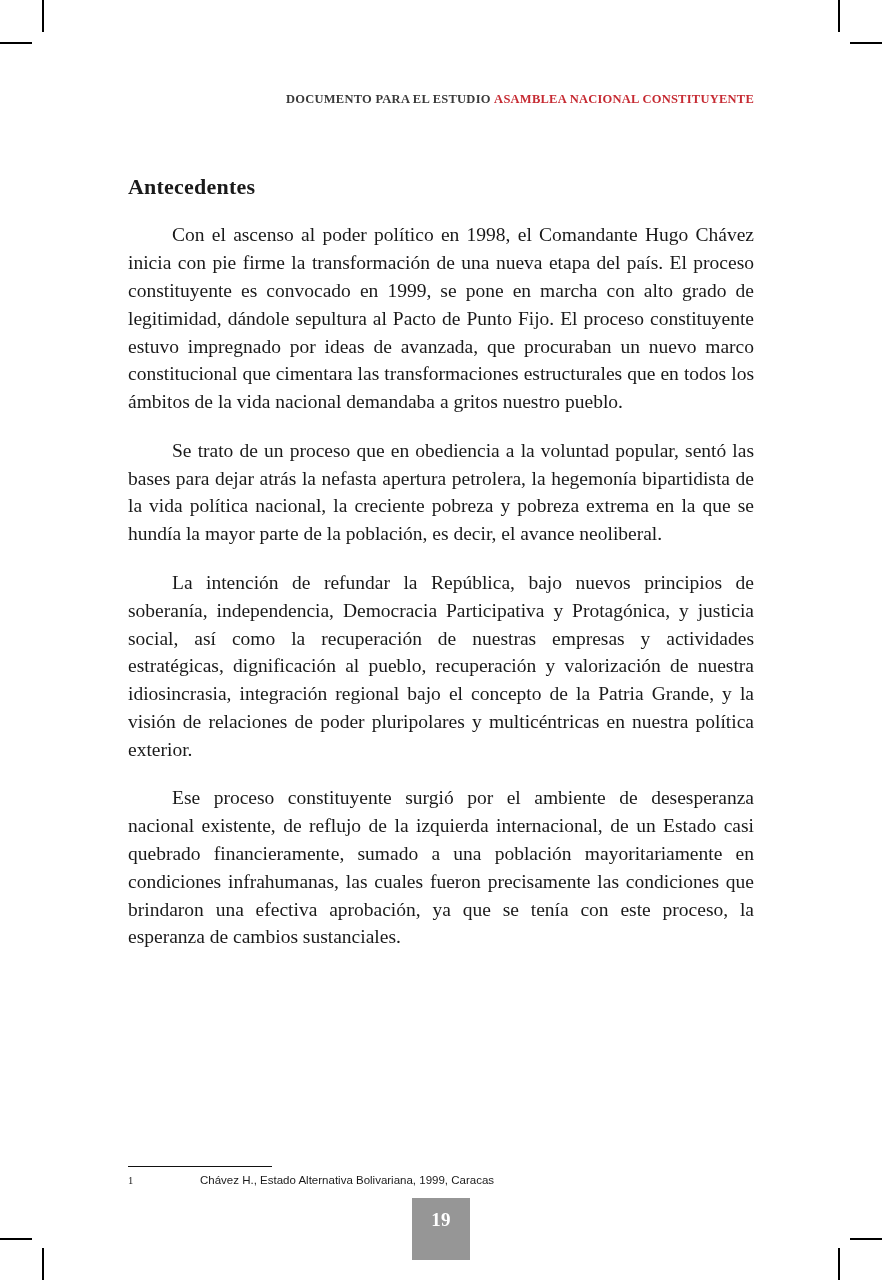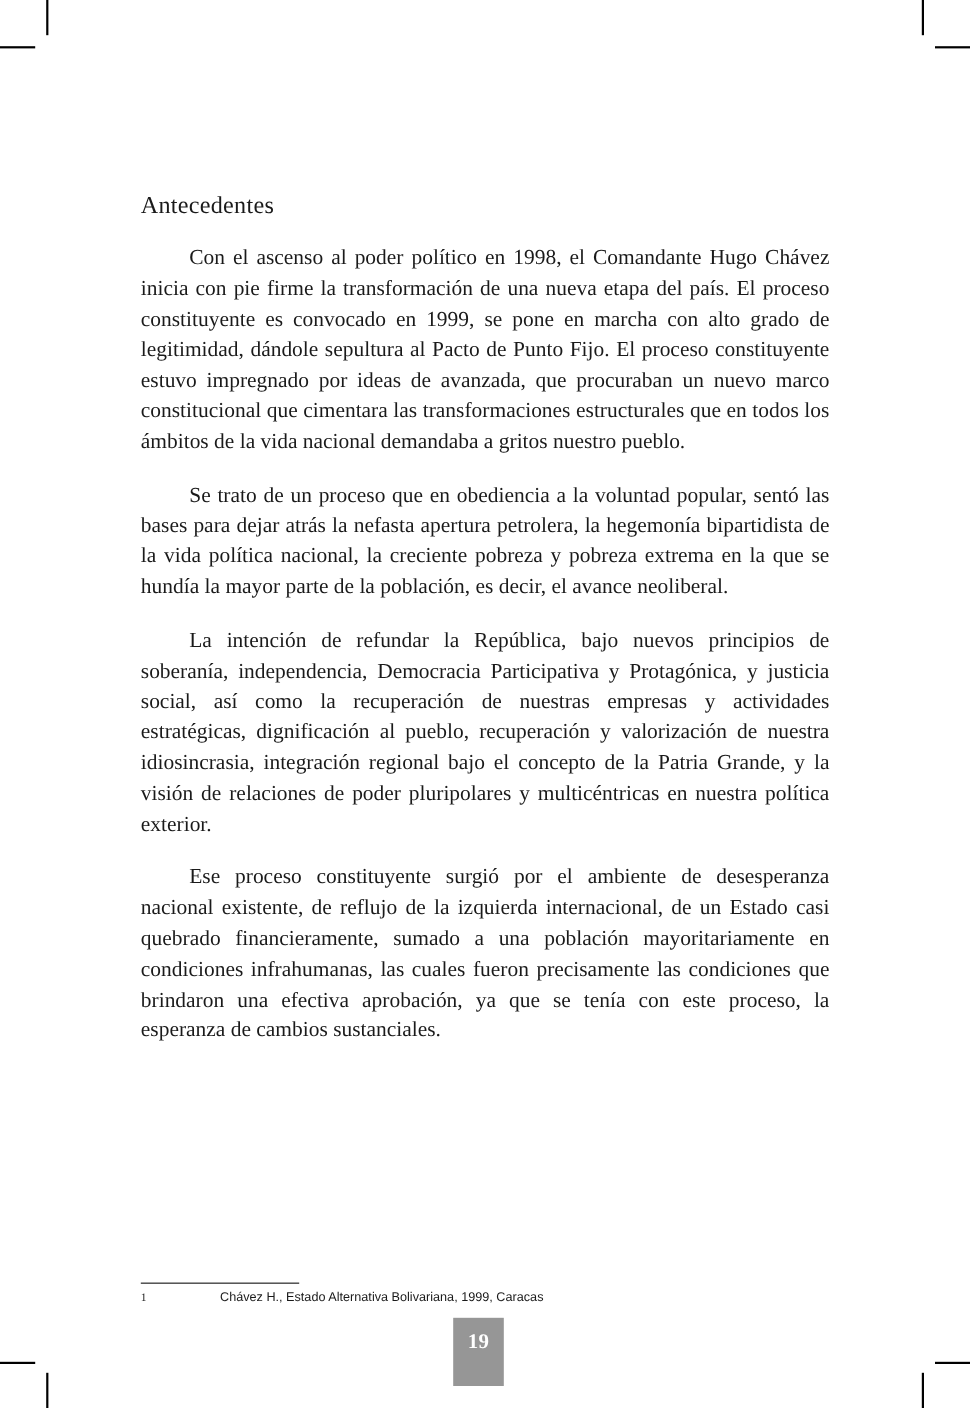--- a/index.html
+++ b/index.html
@@ -69,21 +69,21 @@
     hyphens: manual;
   }
   .quote sup {
     font-size: 0.62em;
     vertical-align: super;
     line-height: 0;
   }
 
   h2.section-title {
     font-size: 22px;
-    font-weight: normal;
+    font-weight: bold;
     margin: 30px 0 0 0;
     line-height: 1.2;
     letter-spacing: 0.01em;
   }
 
   p.body {
     font-size: 19.5px;
     line-height: 1.425;
     text-align: justify;
     text-align-last: left;
@@ -119,21 +119,21 @@
     font-family: "Liberation Serif", "DejaVu Serif", serif;
     font-size: 10.5px;
   }
   .footnote-text { white-space: nowrap; }
 
   
   .folio {
     position: absolute;
     left: 412px;
     top: 1198px;
-    width: 46px;
+    width: 58px;
     height: 62px;
     background: #969696;
     color: #ffffff;
     font-size: 19px;
     font-weight: bold;
     text-align: center;
     padding-top: 11px;
     box-sizing: border-box;
     letter-spacing: 0.01em;
   }
@@ -145,20 +145,23 @@
 
   <div class="crop crop-v crop-tl-v"></div>
   <div class="crop crop-h crop-tl-h"></div>
   <div class="crop crop-v crop-tr-v"></div>
   <div class="crop crop-h crop-tr-h"></div>
   <div class="crop crop-v crop-bl-v"></div>
   <div class="crop crop-h crop-bl-h"></div>
   <div class="crop crop-v crop-br-v"></div>
   <div class="crop crop-h crop-br-h"></div>
 
+  <div class="runhead">
+    <span class="rh-dark">DOCUMENTO PARA EL ESTUDIO</span><span>&nbsp;</span><span class="rh-red">ASAMBLEA NACIONAL CONSTITUYENTE</span>
+  </div>
 
   <div class="content">
 
 
     <h2 class="section-title">Antecedentes</h2>
 
     <p class="body first">Con el ascenso al poder político en 1998, el Comandante Hugo Chávez inicia con pie firme la transformación de una nueva etapa del país. El proceso constituyente es convocado en 1999, se pone en marcha con alto grado de legitimidad, dándole sepultura al Pacto de Punto Fijo. El proceso constituyente estuvo impregnado por ideas de avanzada, que procuraban un nuevo marco constitucional que cimentara las transformaciones estructurales que en todos los ámbitos de la vida nacional demandaba a gritos nuestro pueblo.</p>
     <p class="body">Se trato de un proceso que en obediencia a la voluntad popular, sentó las bases para dejar atrás la nefasta apertura petrolera, la hegemonía bipartidista de la vida política nacional, la creciente pobreza y pobreza extrema en la que se hundía la mayor parte de la población, es decir, el avance neoliberal.</p>
     <p class="body">La intención de refundar la República, bajo nuevos principios de soberanía, independencia, Democracia Participativa y Protagónica, y justicia social, así como la recuperación de nuestras empresas y actividades estratégicas, dignificación al pueblo, recuperación y valorización de nuestra idiosincrasia, integración regional bajo el concepto de la Patria Grande, y la visión de relaciones de poder pluripolares y multicéntricas en nuestra política exterior.</p>
     <p class="body">Ese proceso constituyente surgió por el ambiente de desesperanza nacional existente, de reflujo de la izquierda internacional, de un Estado casi quebrado financieramente, sumado a una población mayoritariamente en condiciones infrahumanas, las cuales fueron precisamente las condiciones que brindaron una efectiva aprobación, ya que se tenía con este proceso, la esperanza de cambios sustanciales.</p>

